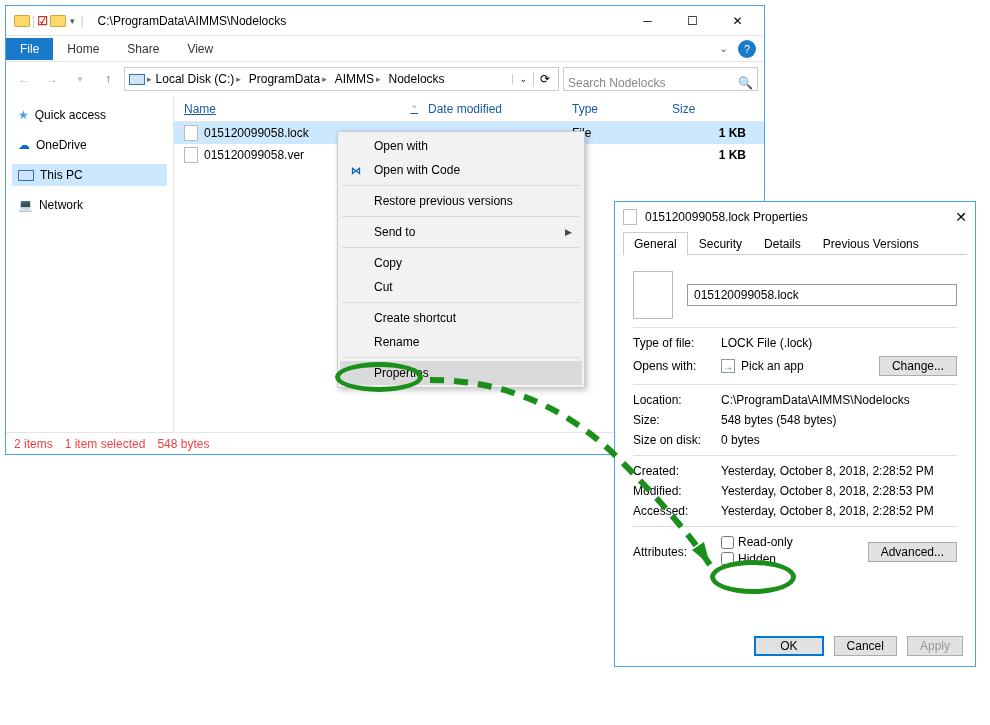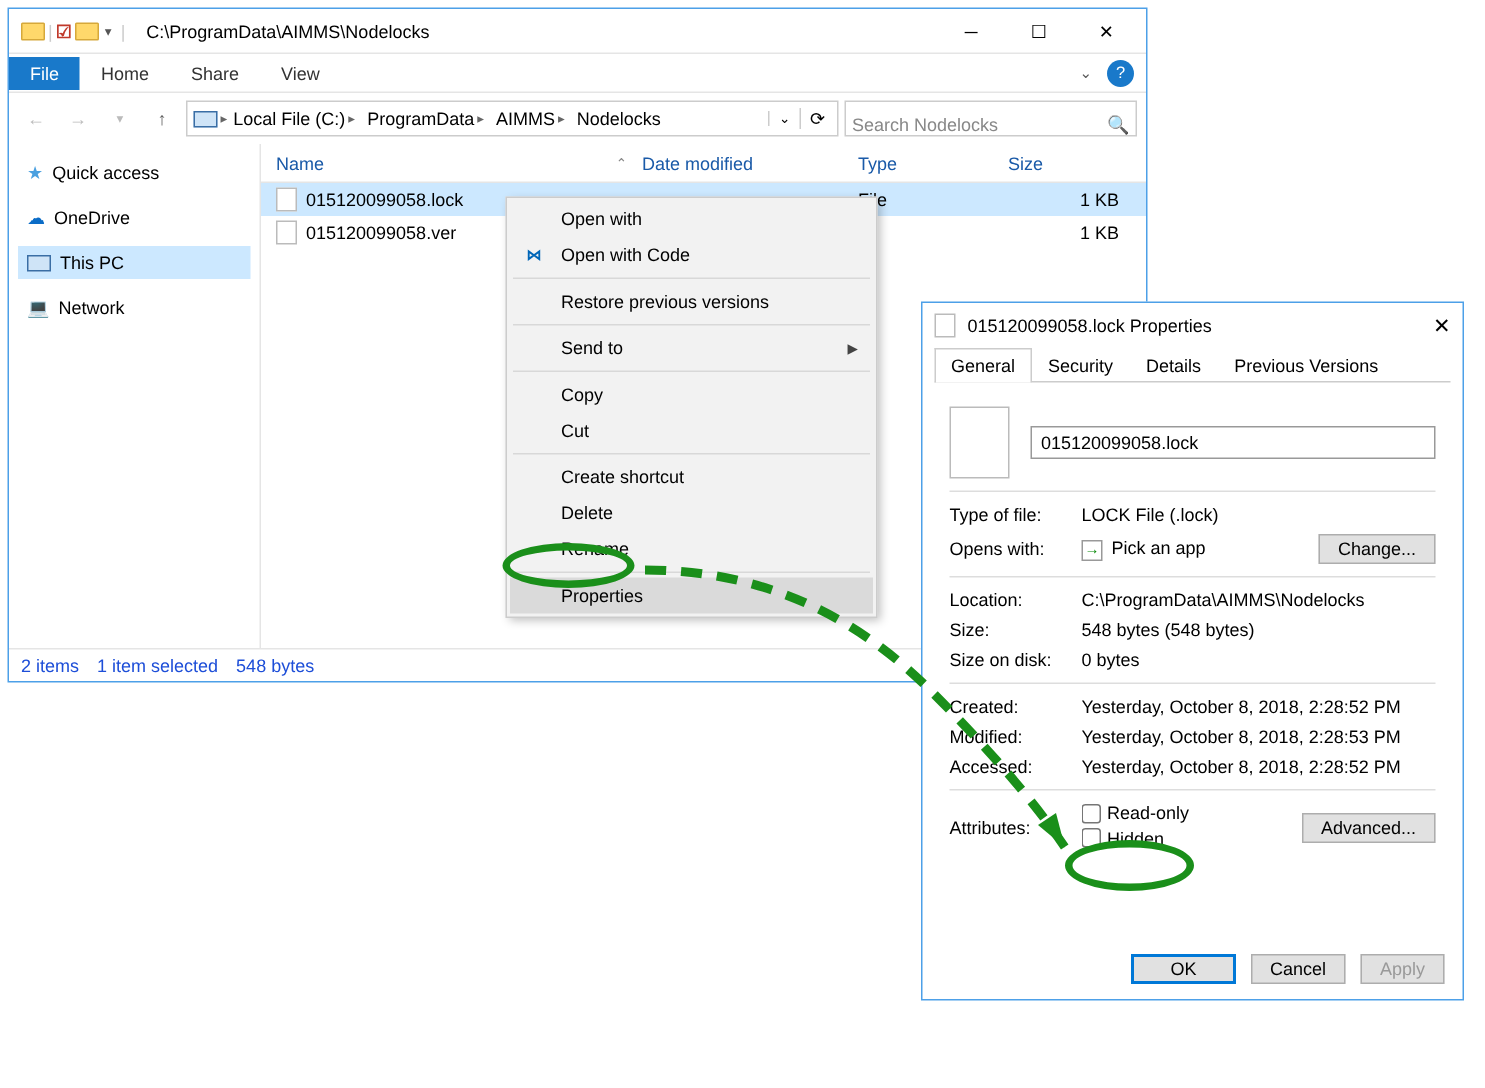--- a/index.html
+++ b/index.html
@@ -24,32 +24,32 @@
   .breadcrumb .chev { color:#666; font-size:9px;}
   .searchbox { width:195px; border:1px solid #ccc; height:24px; display:flex; align-items:flex-end; padding:0 4px; color:#888;}
   .searchbox .sicon { margin-left:auto; color:#555;}
   .body { display:flex; height:calc(100% - 30px - 26px - 34px - 22px);}
   .sidebar { width:168px; border-right:1px solid #e5e5e5; padding:8px 6px;}
   .sidebar .item { display:flex; align-items:center; gap:6px; padding:4px 6px;}
   .sidebar .item.sel { background:#cce8ff;}
   .sidebar .star { color:#4aa0e0;}
   .main { flex:1; display:flex; flex-direction:column;}
   .colhdr { display:flex; border-bottom:1px solid #e5e5e5; color:#1a5aa8; height:26px; align-items:center;}
-  .colhdr .c1 { width:254px; padding-left:10px; display:flex; align-items:center; gap:6px;}
+  .colhdr .c1 { width:254px; padding-left:10px; display:flex; align-items:center; gap:6px;text-decoration:underline;}
   .colhdr .c2 { width:144px;}
   .colhdr .c3 { width:100px;}
   .colhdr .c4 { flex:1;}
   .row { display:flex; height:22px; align-items:center;}
   .row.sel { background:#cce8ff;}
   .row .c1 { width:254px; padding-left:10px; display:flex; align-items:center; gap:6px;}
   .row .c2 { width:144px;}
   .row .c3 { width:100px;}
-  .row .c4 { flex:1; text-align:right; padding-right:18px;}
+  .row .c4 { flex:1; text-align:right; padding-right:18px;font-weight:bold;}
   .fileicon { width:14px; height:16px; border:1px solid #bbb; background:#fff; position:relative;}
-  .statusbar { height:22px; border-top:1px solid #e5e5e5; display:flex; align-items:center; padding:0 8px; gap:12px; color:#1d4ed8;}
+  .statusbar { height:22px; border-top:1px solid #e5e5e5; display:flex; align-items:center; padding:0 8px; gap:12px; color:#ef4444;}
 
   .contextmenu { position:absolute; left:337px; top:131px; width:248px; background:#f2f2f2; border:1px solid #ccc; box-shadow:2px 2px 6px rgba(0,0,0,.25); padding:2px;}
   .contextmenu .mitem { padding:5px 12px 5px 34px; display:flex; align-items:center; position:relative;}
   .contextmenu .mitem.hl { background:#dadada;}
   .contextmenu .sep { height:1px; background:#d8d8d8; margin:3px 2px;}
   .contextmenu .submenu-arrow { position:absolute; right:10px; font-size:9px; color:#444;}
   .contextmenu .micon { position:absolute; left:8px; width:16px; height:16px; display:flex; align-items:center; justify-content:center;}
 
   .propwin { position:absolute; left:614px; top:201px; width:362px; height:466px; background:#fff; border:1px solid #4da0e8;}
   .propwin .ptitle { display:flex; align-items:center; height:30px; padding:0 8px;}
@@ -111,21 +111,21 @@
   </div>
   <div class="navrow">
     <div class="navbtn disabled">←</div>
     <div class="navbtn disabled">→</div>
     <div class="navbtn disabled" style="font-size:9px">▾</div>
     <div class="navbtn">↑</div>
     <div class="breadcrumb">
       <span class="pcicon" style="margin:0 2px"></span>
       <span class="chev">▸</span>
       <span class="seg">
-          <span>Local File (C:)</span>
+          <span>Local Disk (C:)</span>
           <span class="chev">▸</span>
         </span>
       <span class="seg">
           <span>ProgramData</span>
           <span class="chev">▸</span>
         </span>
       <span class="seg">
           <span>AIMMS</span>
           <span class="chev">▸</span>
         </span>
@@ -219,23 +219,20 @@
       <span>Copy</span>
     </div>
   <div class="mitem">
       <span>Cut</span>
     </div>
   <div class="sep"></div>
   <div class="mitem">
       <span>Create shortcut</span>
     </div>
   <div class="mitem">
-      <span>Delete</span>
-    </div>
-  <div class="mitem">
       <span>Rename</span>
     </div>
   <div class="sep"></div>
   <div class="mitem hl">
       <span>Properties</span>
     </div>
 </div>
 
 <div class="propwin">
   <div class="ptitle">

